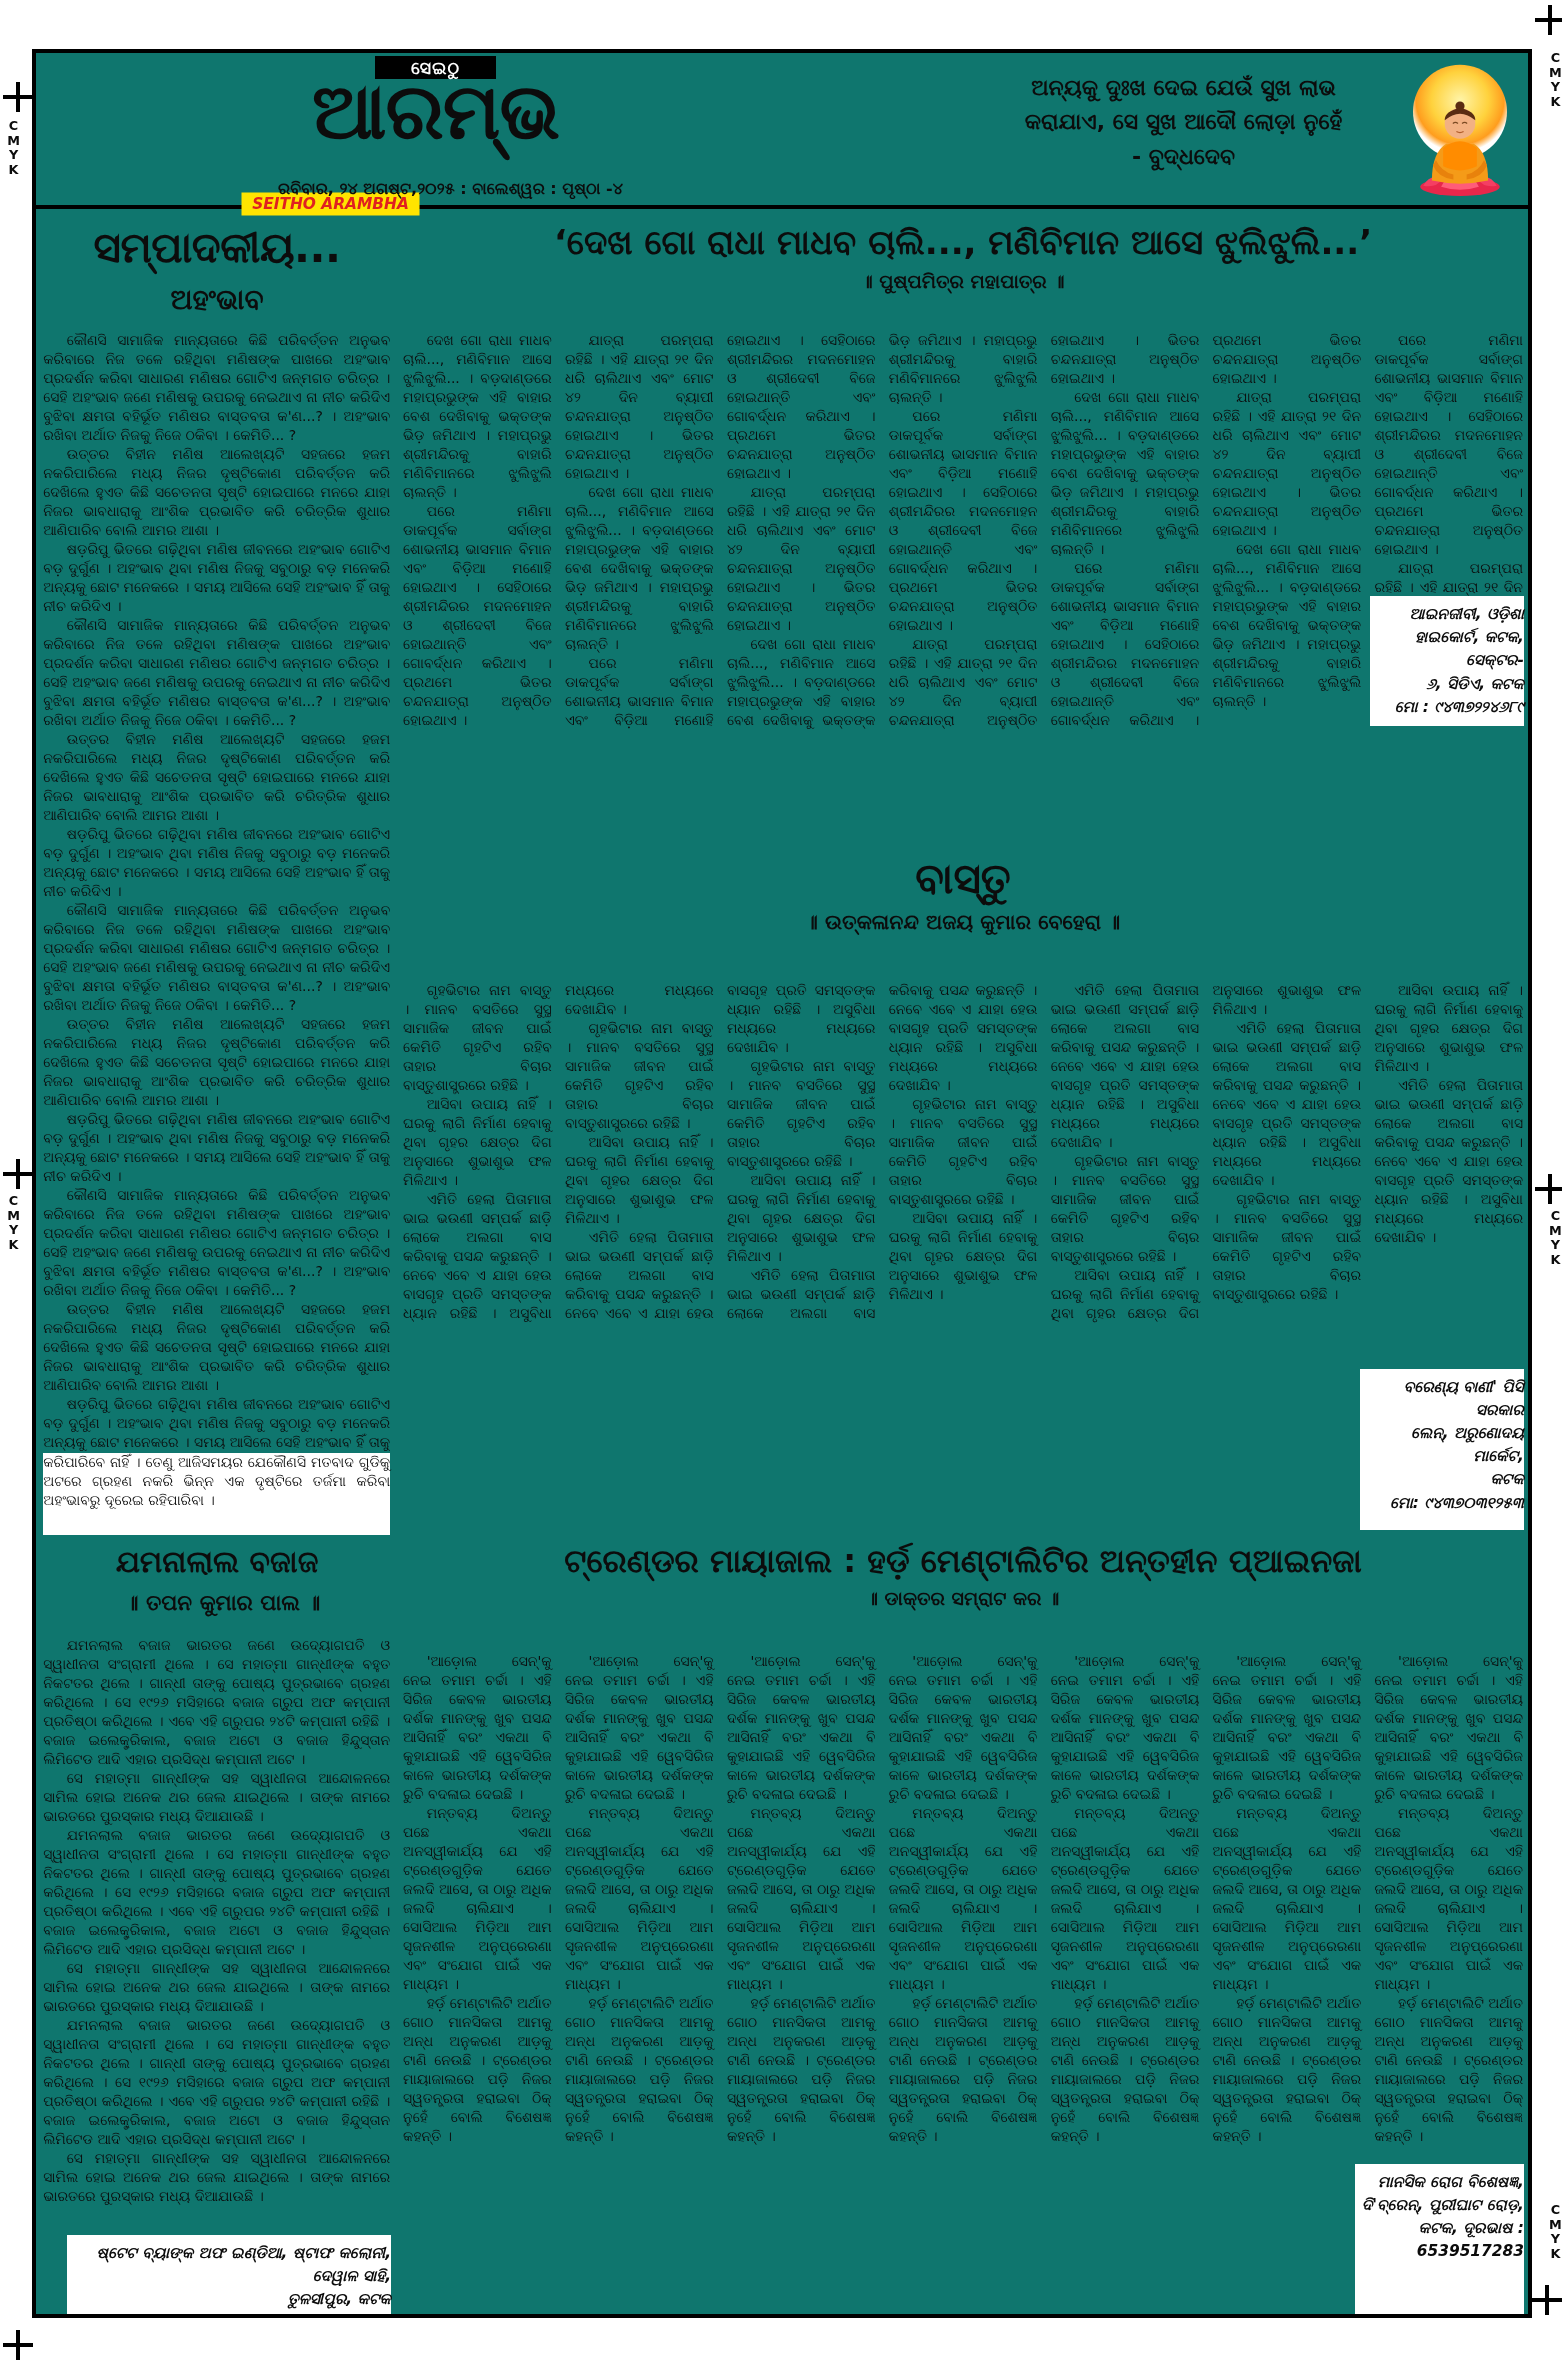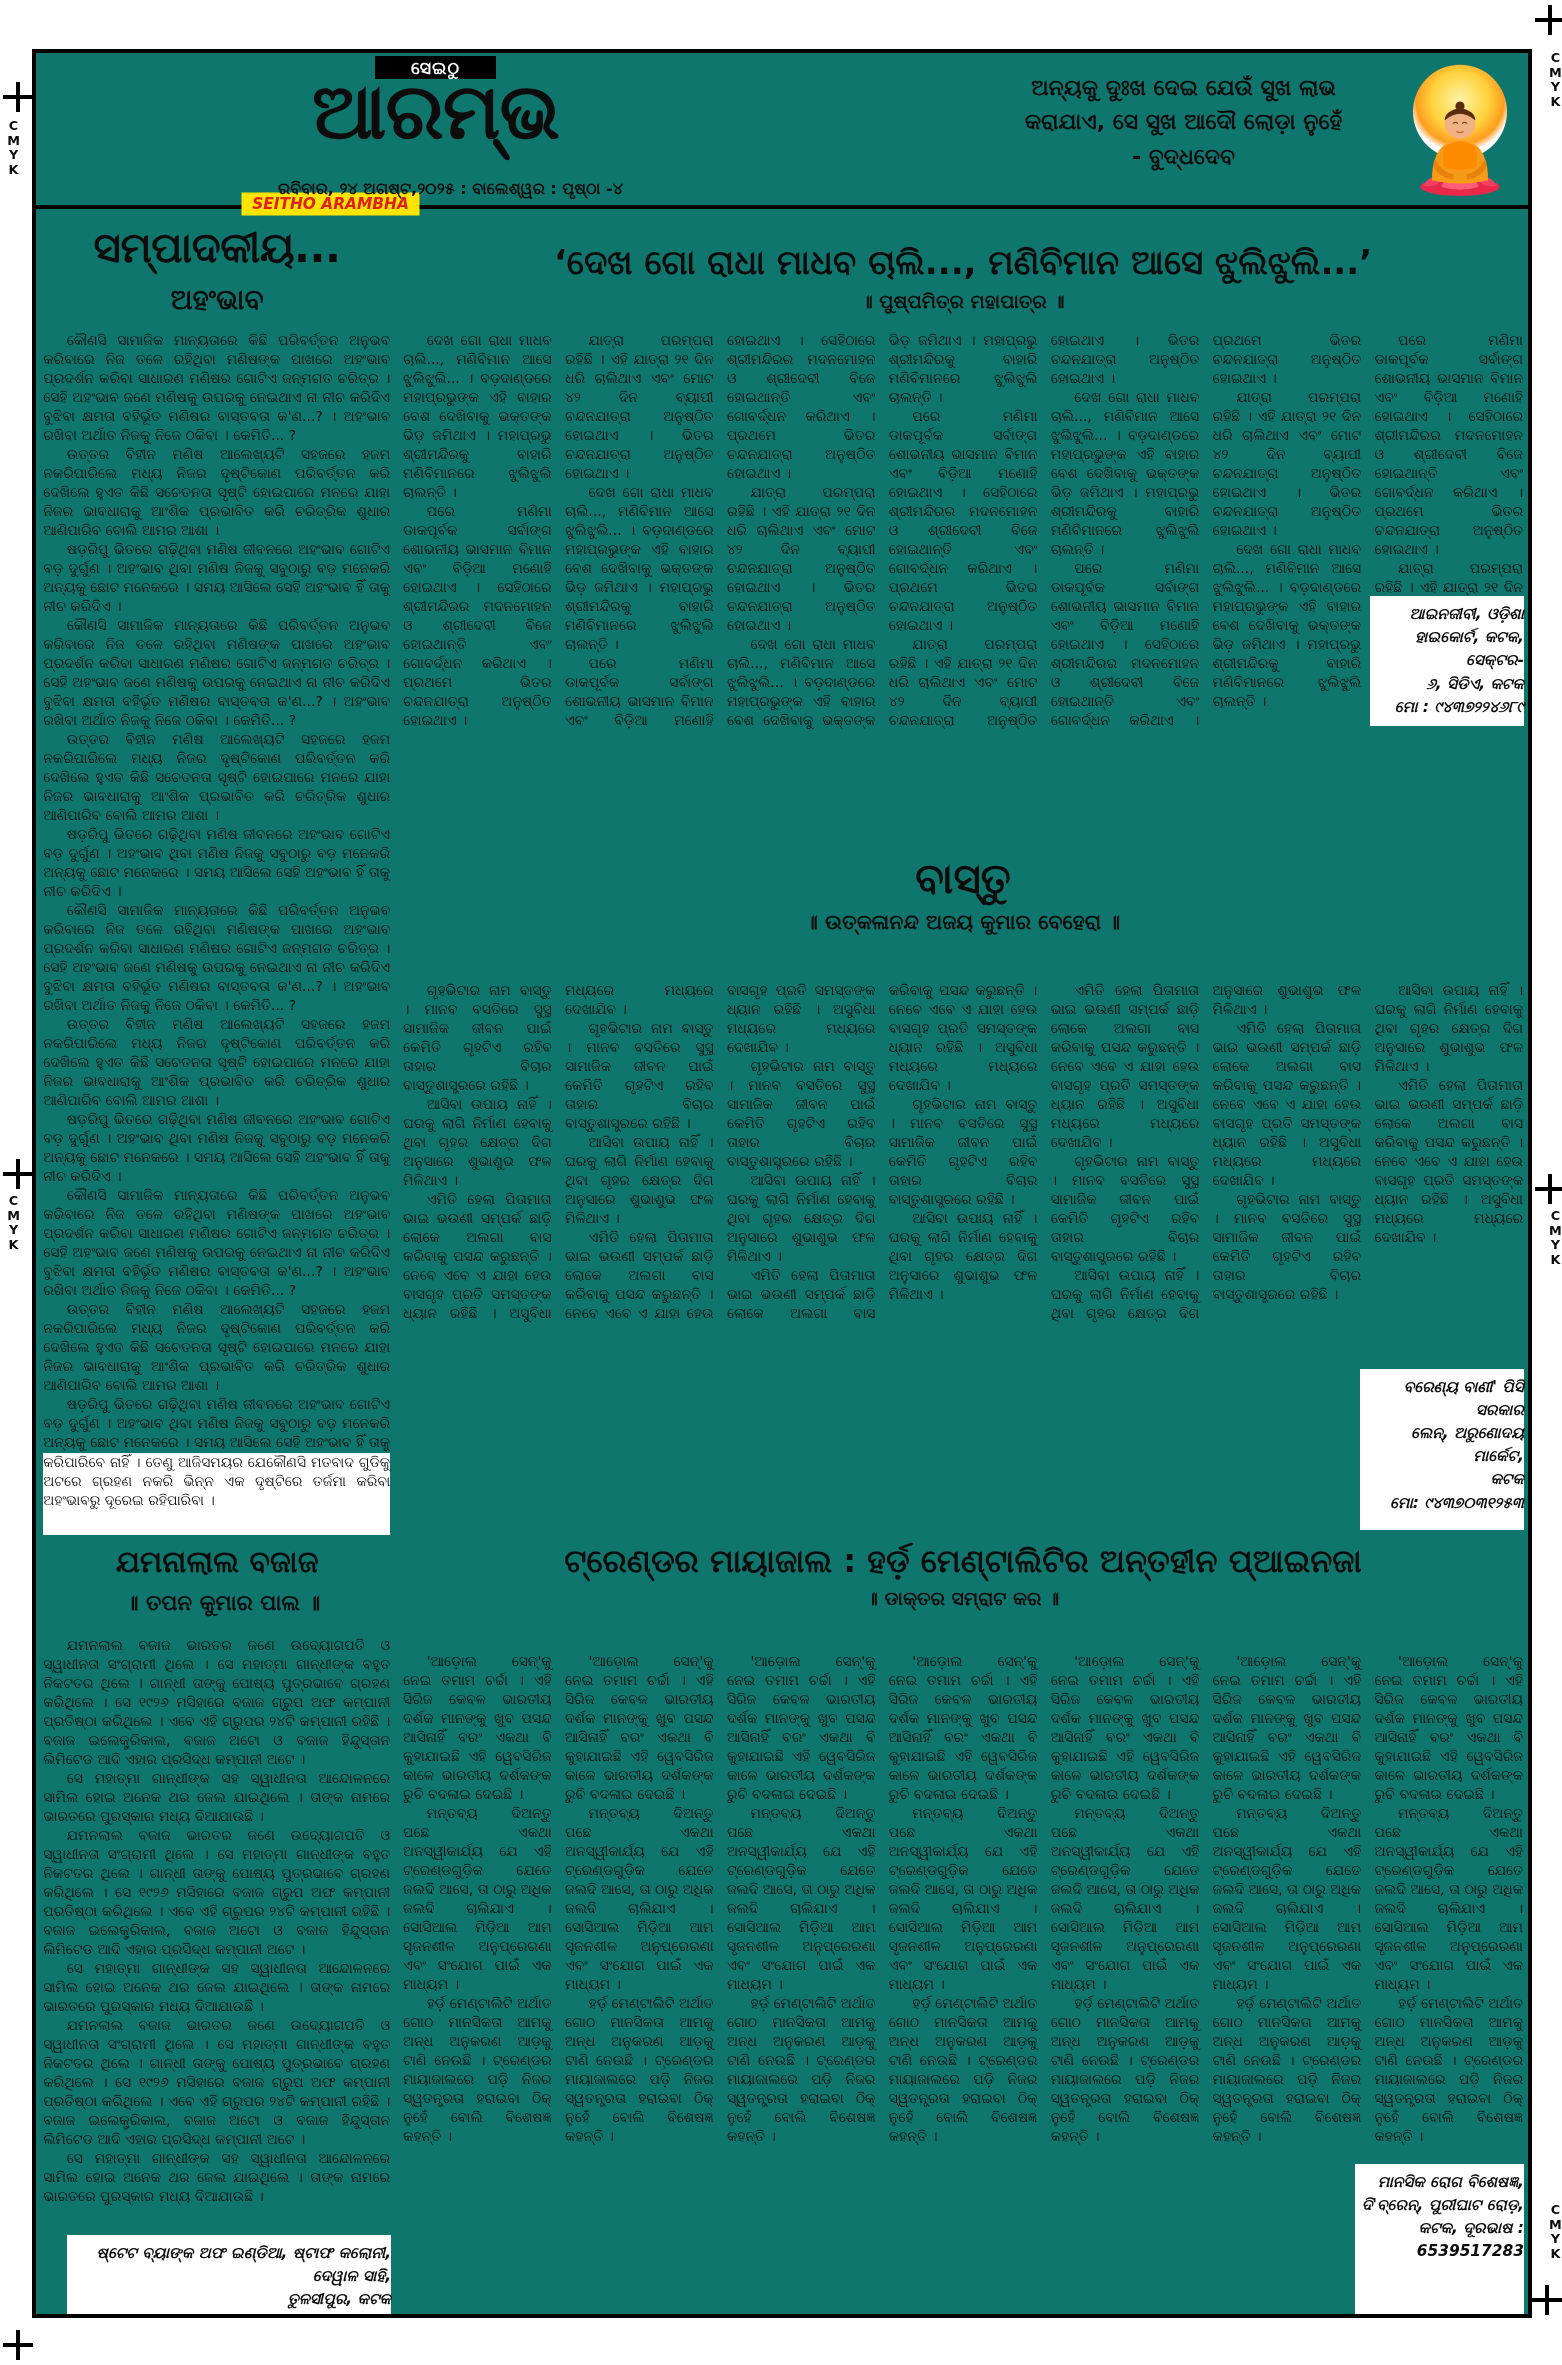--- a/index.html
+++ b/index.html
@@ -29,21 +29,21 @@
   #bajaj-headline{position:absolute;left:0;top:1335px;width:100%;text-align:center;font-size:30px;font-weight:bold;}
   #bajaj-byline{position:absolute;left:6px;top:1381px;width:100%;text-align:center;font-size:21.5px;font-weight:bold;}
   #bajaj-body{position:absolute;left:7.2px;top:1427px;width:347px;height:671px;}
   #bajaj-sig{left:31px;top:2026px;width:324px;height:72px;}
   
   #main-area{position:absolute;left:362px;top:156px;width:1130px;height:2105px;}
   .band{position:absolute;left:0;width:100%;}
   .band-headline{text-align:center;font-weight:bold;}
   .band-byline{text-align:center;font-weight:bold;margin-top:7.2px;}
   #bandA{top:0;height:638px;}
-  #bandA .band-headline{font-size:34px;padding-top:13.3px;margin-top:20px;}
+  #bandA .band-headline{font-size:34px;padding-top:13.3px;}
   #bandA .band-byline{font-size:19px;}
   #bodyA{position:absolute;left:5.1px;top:122px;width:1120px;height:510px;column-count:7;column-gap:13.3px;}
   #sigA{right:4.1px;top:387px;width:154px;height:123px;}
   #bandB{top:638px;height:685px;}
   #bandB .band-headline{font-size:42px;padding-top:7.2px;}
   #bandB .band-byline{font-size:20.5px;}
   #bodyB{position:absolute;left:5.1px;top:134px;width:1120px;height:545px;column-count:7;column-gap:13.3px;}
   #sigB{right:4.1px;bottom:2px;width:164px;height:154px;}
   #bandC{top:1324px;height:782px;}
   #bandC .band-headline{font-size:32px;padding-top:9.2px;}

